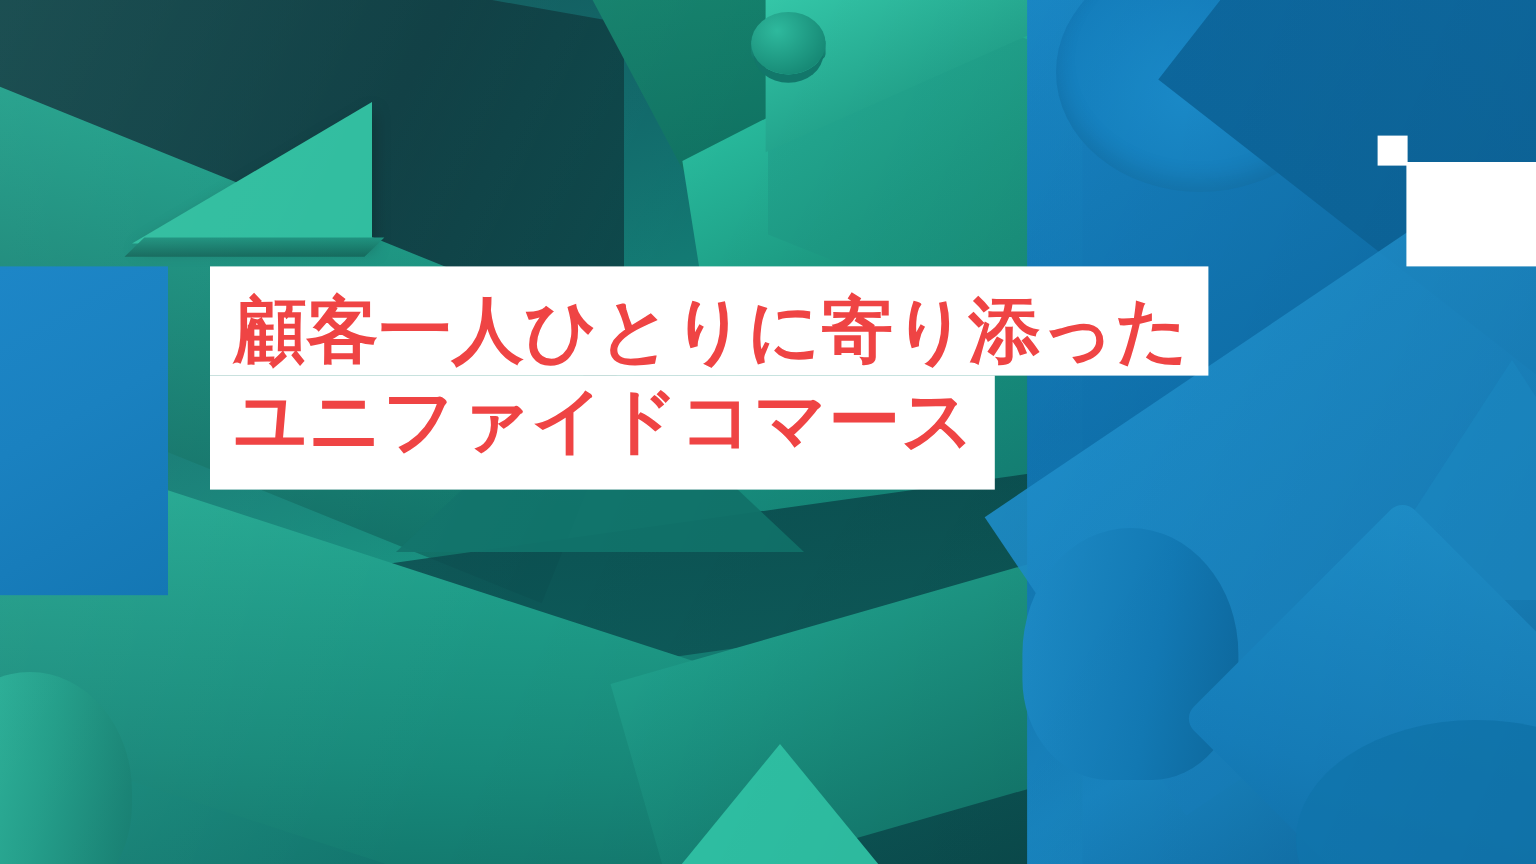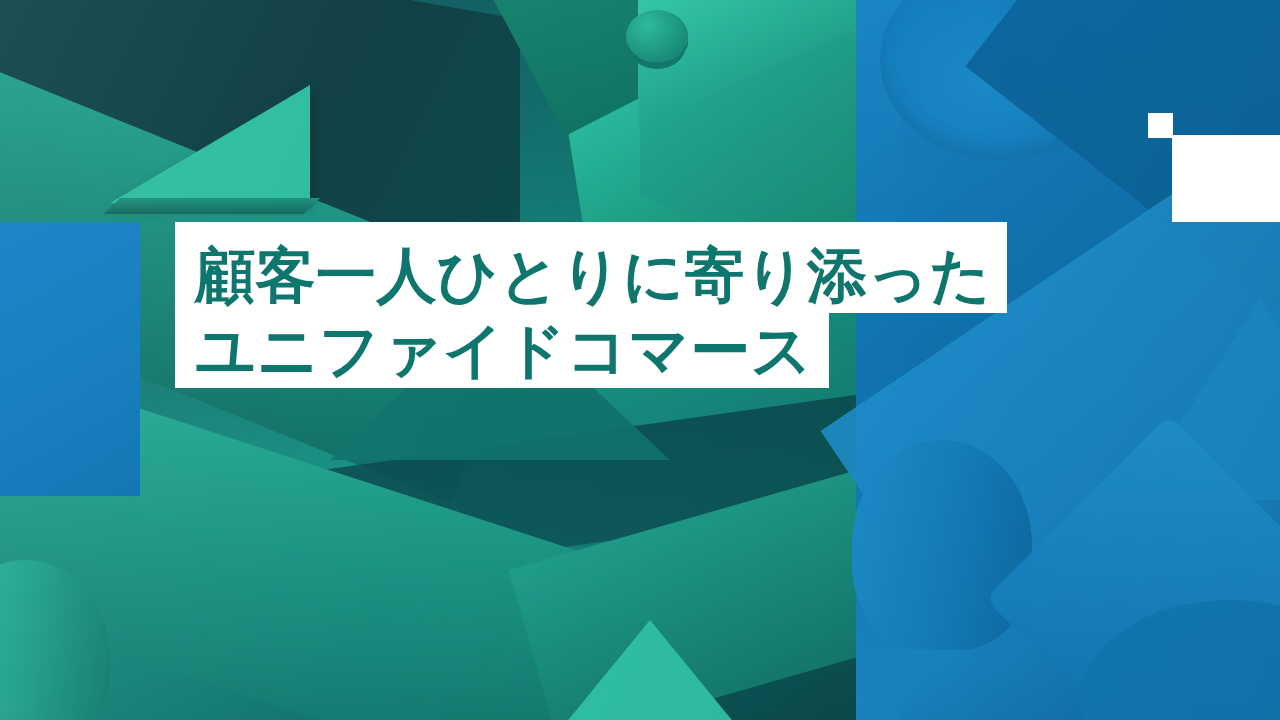--- a/index.html
+++ b/index.html
@@ -204,32 +204,32 @@
     background: #ffffff;
   }
 
   
   .title-block {
     position: absolute;
     left: 175px; top: 222px;
   }
   .title-line {
     background: #ffffff;
-    color: #0f766e;
+    color: #ef4444;
     font-weight: 700;
     font-size: 60px;
     line-height: 75px;
     letter-spacing: 0.5px;
     white-space: nowrap;
     padding: 0 16px 0 20px;
     display: block;
     width: max-content;
   }
   .title-line.l1 { padding-top: 16px; }
-  .title-line.l3 { }
+  .title-line.l3 { padding-bottom: 20px; }
 </style>
 </head>
 <body>
 
 <div id="slide">
 
   <div class="bg-layer">
 
     <div class="teal-base"></div>
 

